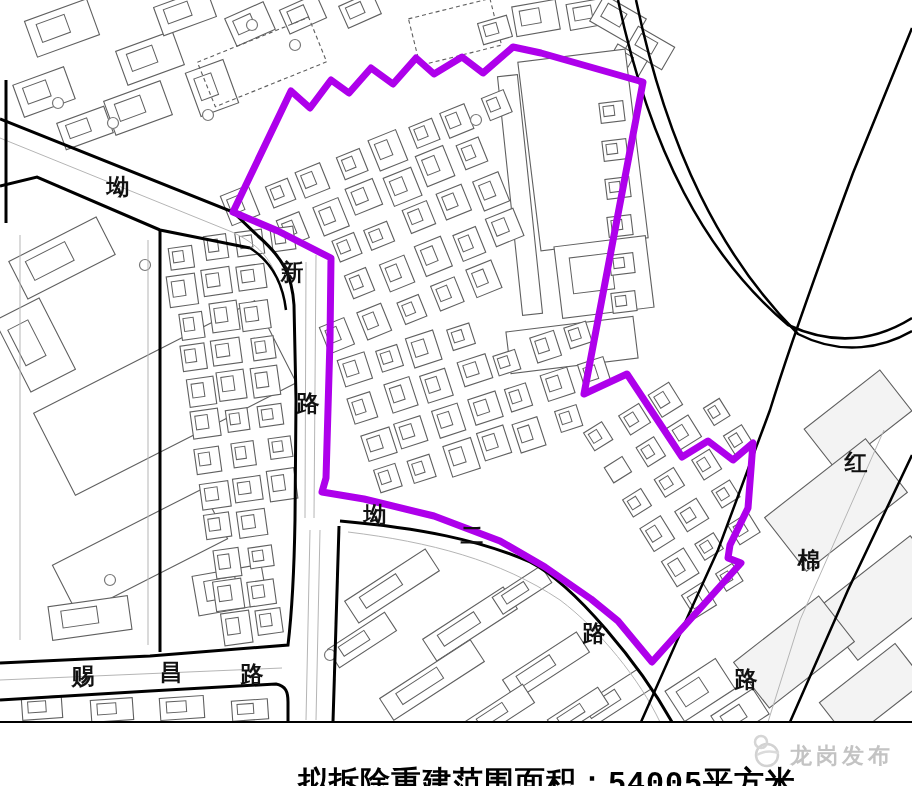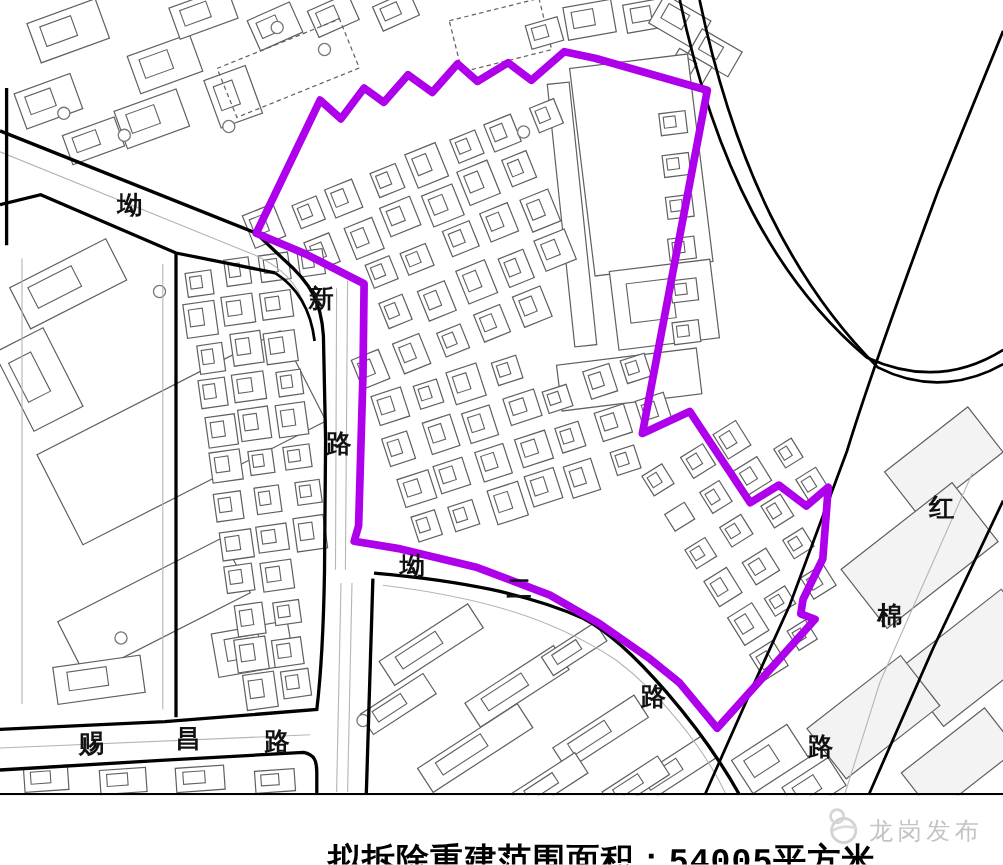--- a/index.html
+++ b/index.html
@@ -4,21 +4,21 @@
 <style>
   html,body{margin:0;padding:0;background:#fff;}
   body{width:912px;height:786px;position:relative;overflow:hidden;
        font-family:"Liberation Serif","DejaVu Serif",serif;}
   #map-wrap{position:absolute;left:0;top:0;width:912px;height:723px;background:#fff;}
   svg{display:block;}
   svg text{font-family:"Liberation Serif","DejaVu Serif",serif;fill:#111;}
   .caption{position:absolute;top:762px;left:298px;white-space:nowrap;
            font-weight:700;font-size:30px;color:#000;letter-spacing:1px;font-family:Liberation Mono, monospace;}
   .watermark{position:absolute;top:741px;left:790px;white-space:nowrap;
-             font-weight:400;font-size:22px;color:#bdbdbd;letter-spacing:4px;opacity:.9;}
+             font-weight:700;font-size:22px;color:#bdbdbd;letter-spacing:4px;opacity:.9;}
   .wm-logo{position:absolute;top:729px;left:747px;width:44px;height:44px;opacity:.75;}
 </style>
 </head>
 <body>
 
 <div id="map-wrap">
   <svg id="mapsvg" width="912" height="723" viewBox="0 0 912 723">
       <g>
         <g transform="translate(62,28) rotate(-20)">
           <rect x="-33" y="-19" width="66" height="38" fill="#ffffff" stroke="#606060" stroke-width="1.1"></rect>

